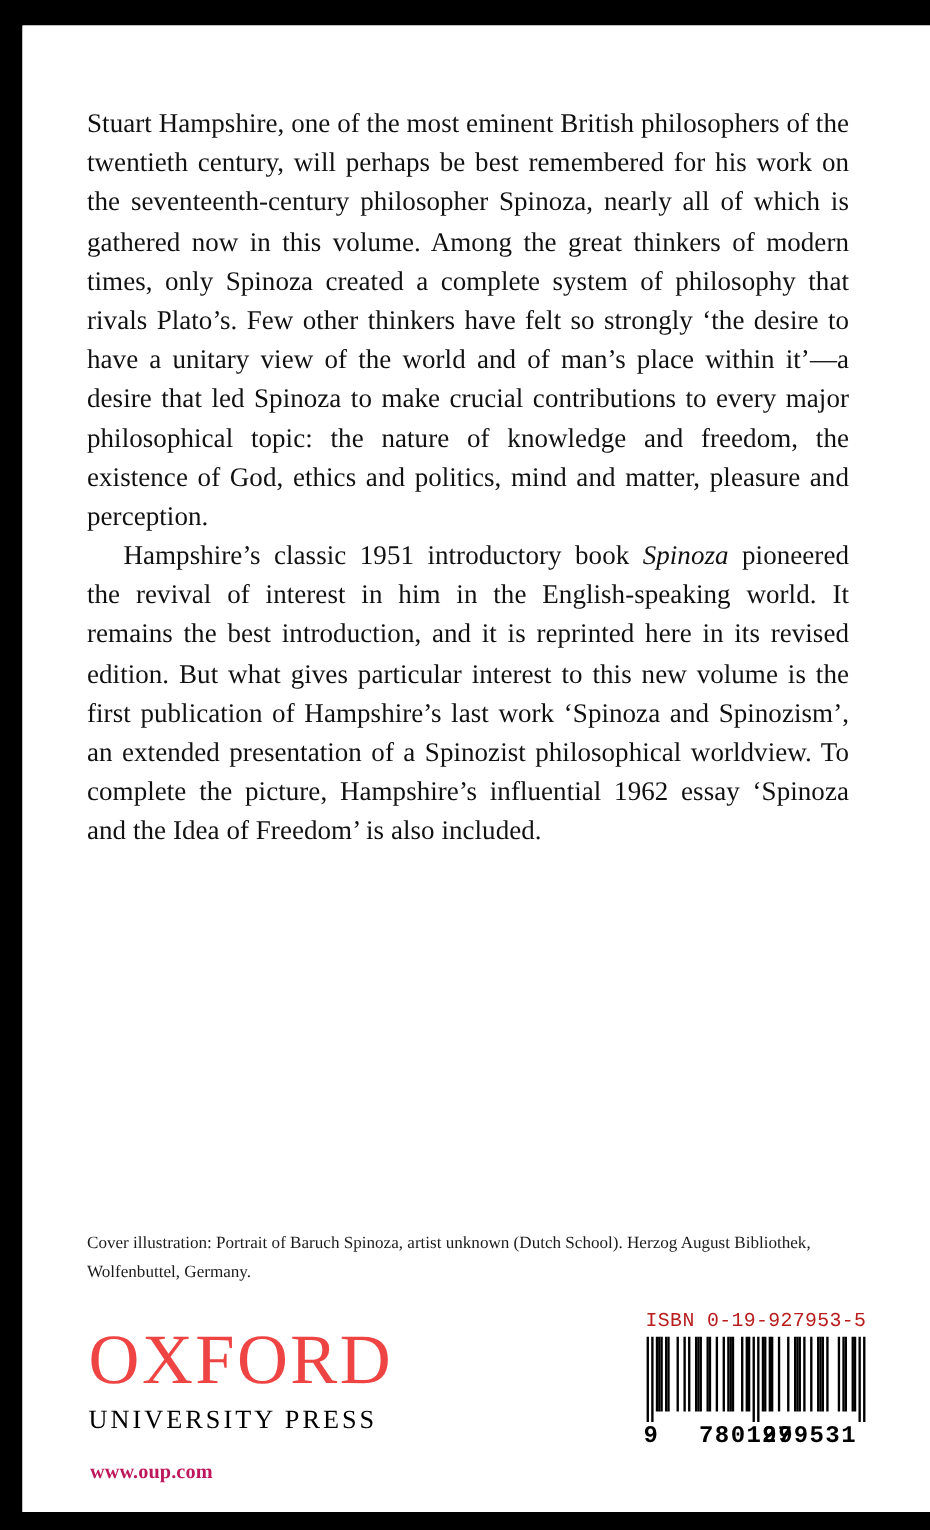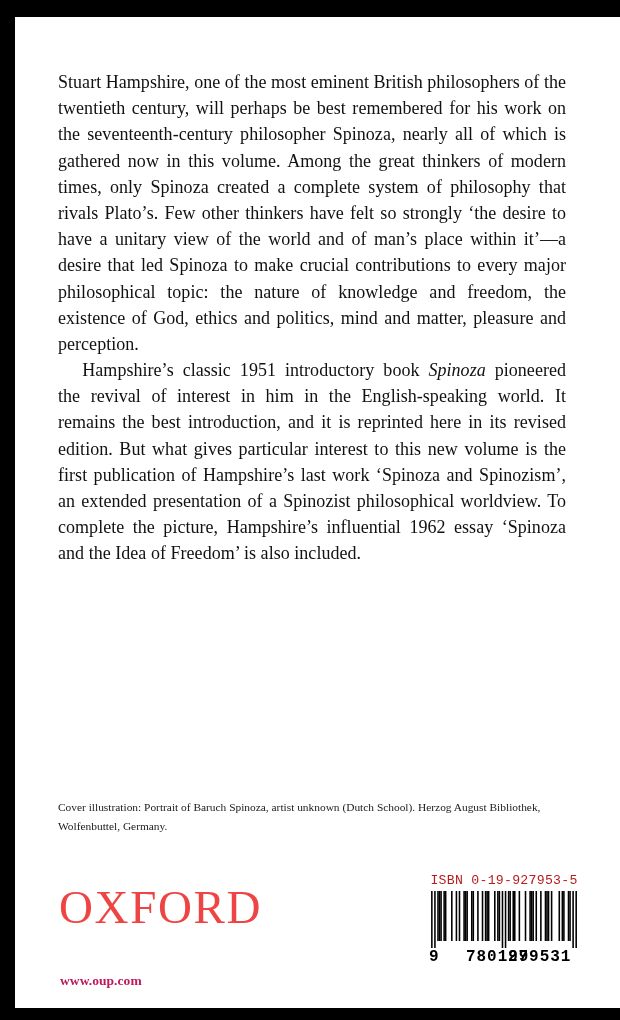--- a/index.html
+++ b/index.html
@@ -75,21 +75,21 @@
     text-indent: 1.35em;
   }
   .blurb i {
     font-style: italic;
   }
 
   
   .credit {
     position: absolute;
     left: 43px;
-    top: 781px;
+    top: 803px;
     width: 508px;
     font-size: 11.4px;
     line-height: 1.66;
     color: #1a1a1a;
     font-family: "Liberation Serif", "DejaVu Serif", serif;
   }
 
   
   .publisher {
     position: absolute;
@@ -185,20 +185,21 @@
 
     <div class="blurb" id="blurb" style="font-size: 18px;">
       <p>Stuart Hampshire, one of the most eminent British philosophers of the twentieth century, will perhaps be best remembered for his work on the seventeenth-century philosopher Spinoza, nearly all of which is gathered now in this volume. Among the great thinkers of modern times, only Spinoza created a complete system of philosophy that rivals Plato’s. Few other thinkers have felt so strongly ‘the desire to have a unitary view of the world and of man’s place within it’—a desire that led Spinoza to make crucial contributions to every major philosophical topic: the nature of knowledge and freedom, the existence of God, ethics and politics, mind and matter, pleasure and perception.</p>
       <p>Hampshire’s classic 1951 introductory book <i>Spinoza</i> pioneered the revival of interest in him in the English-speaking world. It remains the best introduction, and it is reprinted here in its revised edition. But what gives particular interest to this new volume is the first publication of Hampshire’s last work ‘Spinoza and Spinozism’, an extended presentation of a Spinozist philosophical worldview. To complete the picture, Hampshire’s influential 1962 essay ‘Spinoza and the Idea of Freedom’ is also included.</p>
     </div>
 
     <div class="credit">Cover illustration: Portrait of Baruch Spinoza, artist unknown (Dutch School). Herzog August Bibliothek, Wolfenbuttel, Germany.</div>
 
     <div class="publisher">
       <div class="oxford-word">OXFORD</div>
+      <div class="oup-line">UNIVERSITY PRESS</div>
     </div>
 
     <div class="oup-url">www.oup.com</div>
 
     <div class="barcode-block">
       <div class="isbn-text">ISBN 0-19-927953-5</div>
       <div class="bars-wrap">
         <svg class="bars" id="barcode-svg" viewBox="0 0 152 57" preserveAspectRatio="none" aria-hidden="true">
             <rect x="3.071" y="0" width="1.566" height="57.00" fill="#000000"></rect>
             <rect x="6.141" y="0" width="1.566" height="57.00" fill="#000000"></rect>

